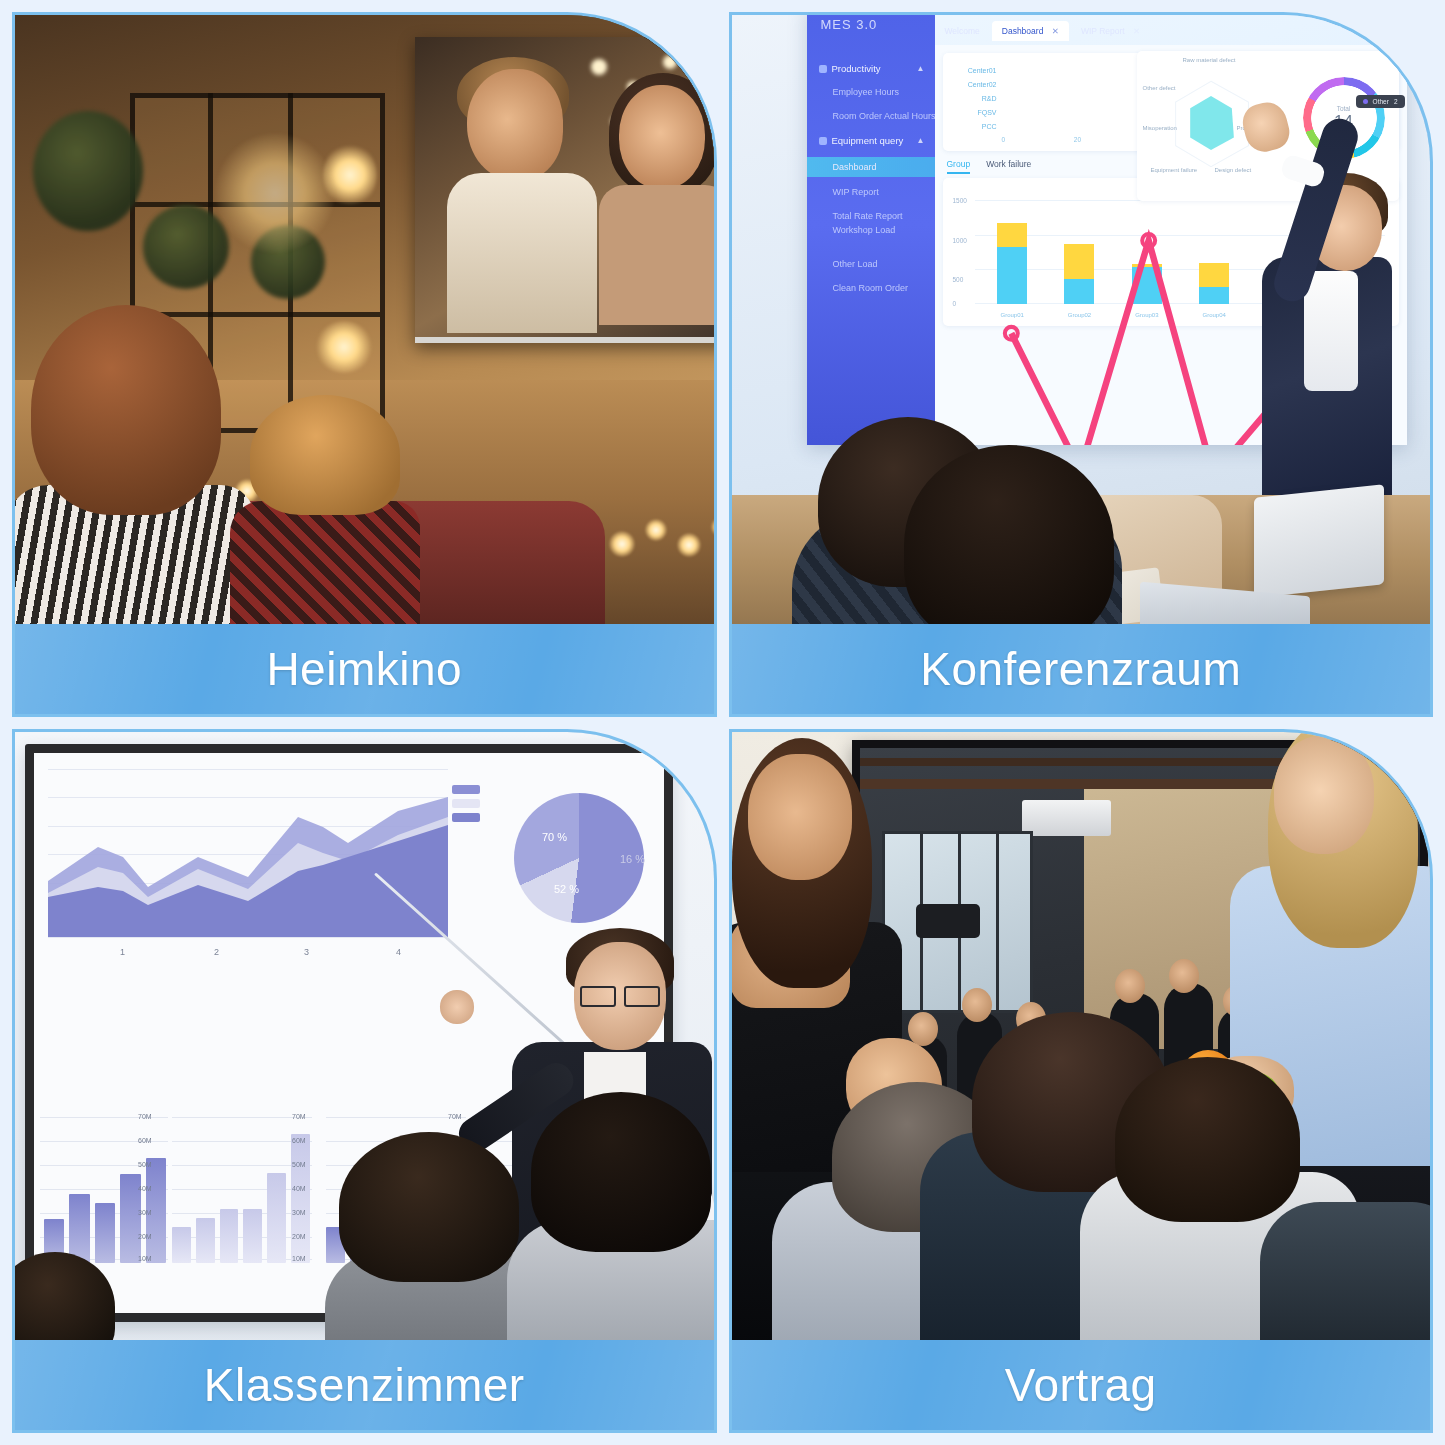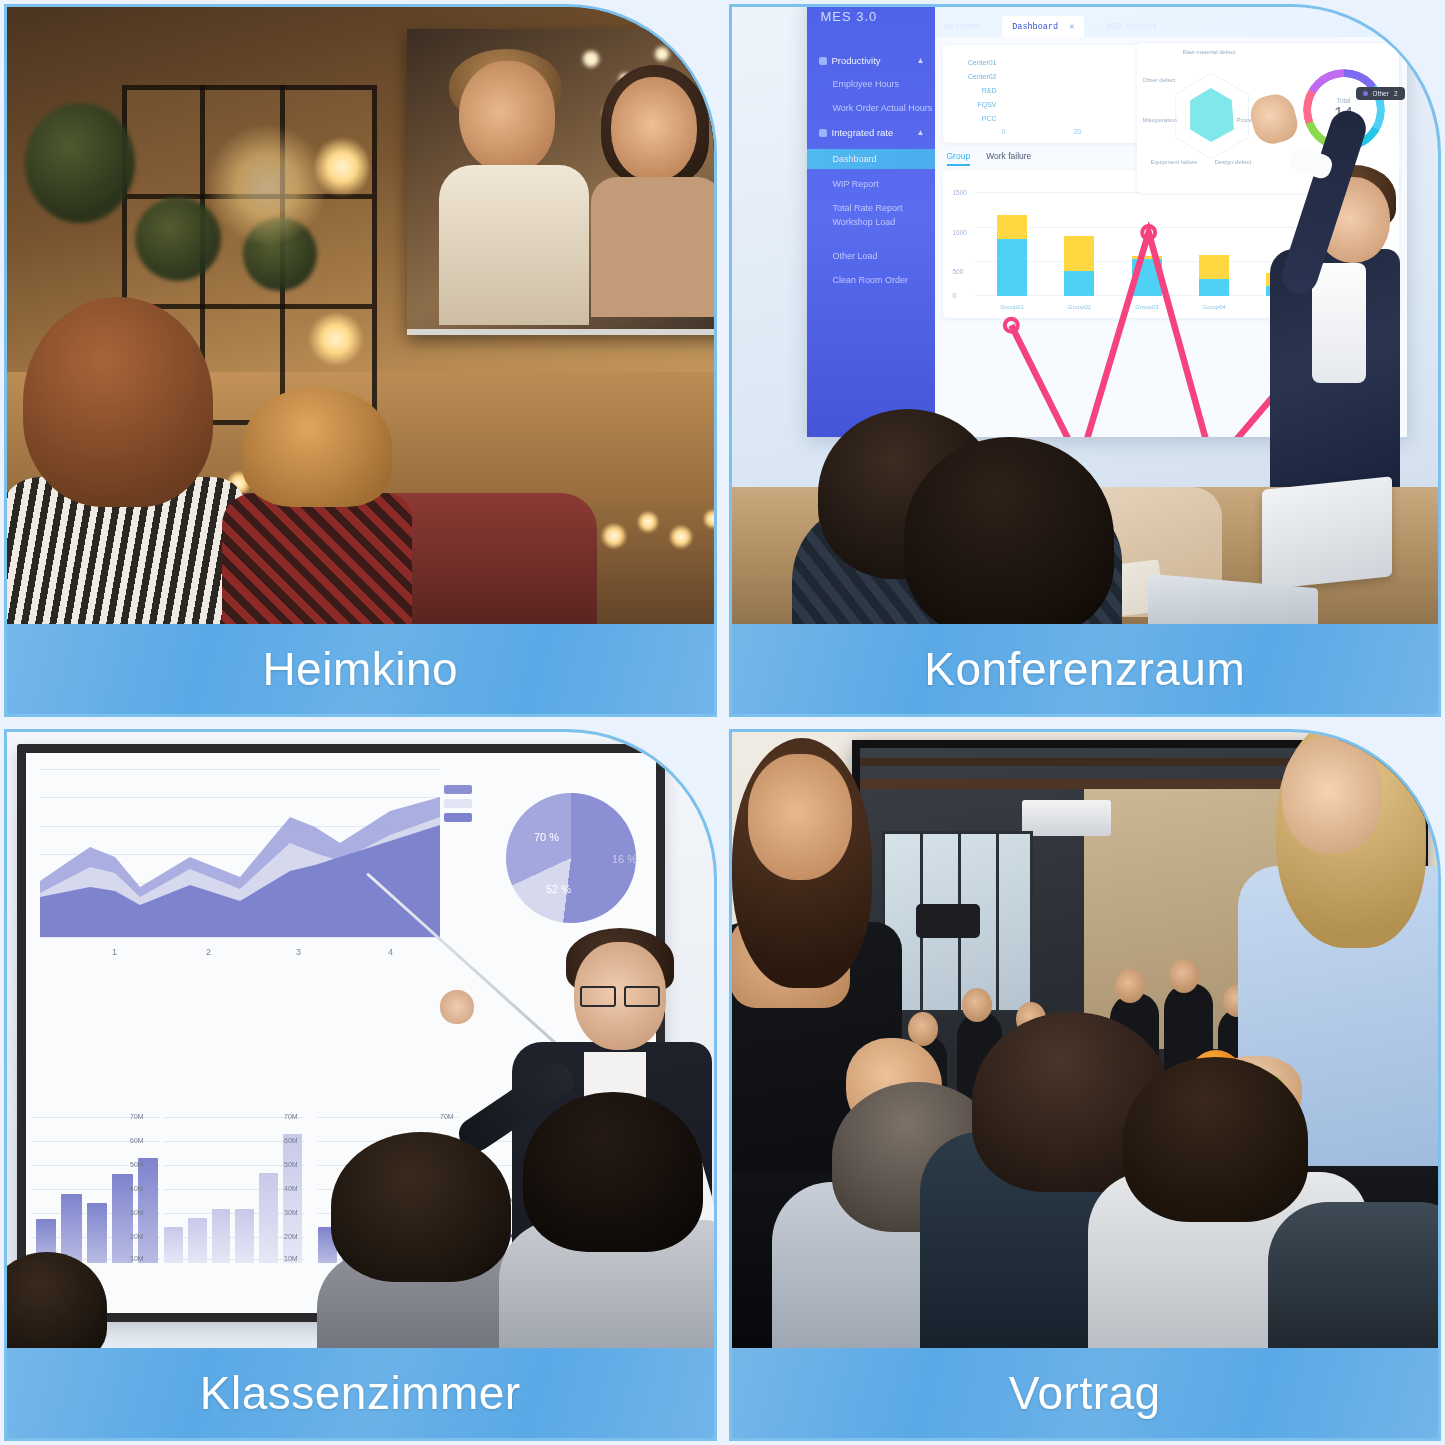--- a/index.html
+++ b/index.html
@@ -9,21 +9,21 @@
     font-family:"Liberation Sans", sans-serif;
     overflow:hidden;
   }
 
   
   #grid{
     position:relative;
     width:1445px;height:1445px;
     background:#e9f2fd;
     box-sizing:border-box;
-    padding:4px;
+    padding:12px;
     display:grid;
     grid-template-columns:1fr 1fr;
     grid-template-rows:1fr 1fr;
     gap:12px;
   }
 
   .panel{
     position:relative;
     overflow:hidden;
     background:#5aa9e6;
@@ -202,21 +202,21 @@
   }
   .p2-logo{position:absolute;left:14px;top:12px;color:#e8ecff;font-size:13px;letter-spacing:1px;opacity:.85;}
   .p2-grp{position:absolute;left:12px;color:#eef1ff;font-size:9.5px;display:flex;align-items:center;gap:5px;width:106px;}
   .p2-grp .sq{width:8px;height:8px;background:#9fb4ff;border-radius:2px;display:inline-block;}
   .p2-grp .chev{margin-left:auto;font-size:8px;opacity:.8;}
   .p2-li{position:absolute;left:26px;font-size:9px;color:#cfd8ff;opacity:.85;white-space:nowrap;}
   .p2-li.active{
     left:0;width:128px;padding:5px 0 5px 26px;color:#ffffff;
     background:linear-gradient(90deg,#4fc8f0,#49b8ef);box-sizing:border-box;
   }
-  .p2-tabs{position:absolute;left:128px;top:16px;height:24px;display:flex;align-items:flex-end;gap:12px;font-family:Liberation Mono, monospace;}
+  .p2-tabs{position:absolute;left:128px;top:16px;height:24px;display:flex;align-items:flex-start;gap:2px;}
   .p2-tab{
     font-size:8.5px;color:#dfe6ff;padding:5px 10px;border-radius:4px 4px 0 0;white-space:nowrap;
   }
   .p2-tab.sel{background:#ffffff;color:#3355cc;}
   .p2-tab .x{margin-left:6px;opacity:.6;}
   .p2-content{
     position:absolute;left:128px;top:40px;right:0;bottom:0;background:#f7fbff;padding:8px;
     box-sizing:border-box;
   }
   .p2-card{background:#ffffff;border-radius:5px;padding:8px 10px;box-shadow:0 1px 4px rgba(70,110,170,.10);}
@@ -536,25 +536,25 @@
 
         <div class="p2-side">
           <div class="p2-logo">MES 3.0</div>
 
           <div class="p2-grp" style="top:58px">
             <span class="sq"></span>
             <span>Productivity</span>
             <span class="chev">▲</span>
           </div>
           <div class="p2-li" style="top:82px">Employee Hours</div>
-          <div class="p2-li" style="top:106px">Work Order Actual Hours</div>
+          <div class="p2-li" style="top:106px">Room Order Actual Hours</div>
 
           <div class="p2-grp" style="top:130px">
             <span class="sq"></span>
-            <span>Integrated rate</span>
+            <span>Equipment query</span>
             <span class="chev">▲</span>
           </div>
           <div class="p2-li active" style="top:152px">Dashboard</div>
           <div class="p2-li" style="top:182px">WIP Report</div>
           <div class="p2-li" style="top:206px">Total Rate Report</div>
           <div class="p2-li" style="top:220px">Workshop Load</div>
           <div class="p2-li" style="top:254px">Other Load</div>
           <div class="p2-li" style="top:278px">Clean Room Order</div>
         </div>
 

